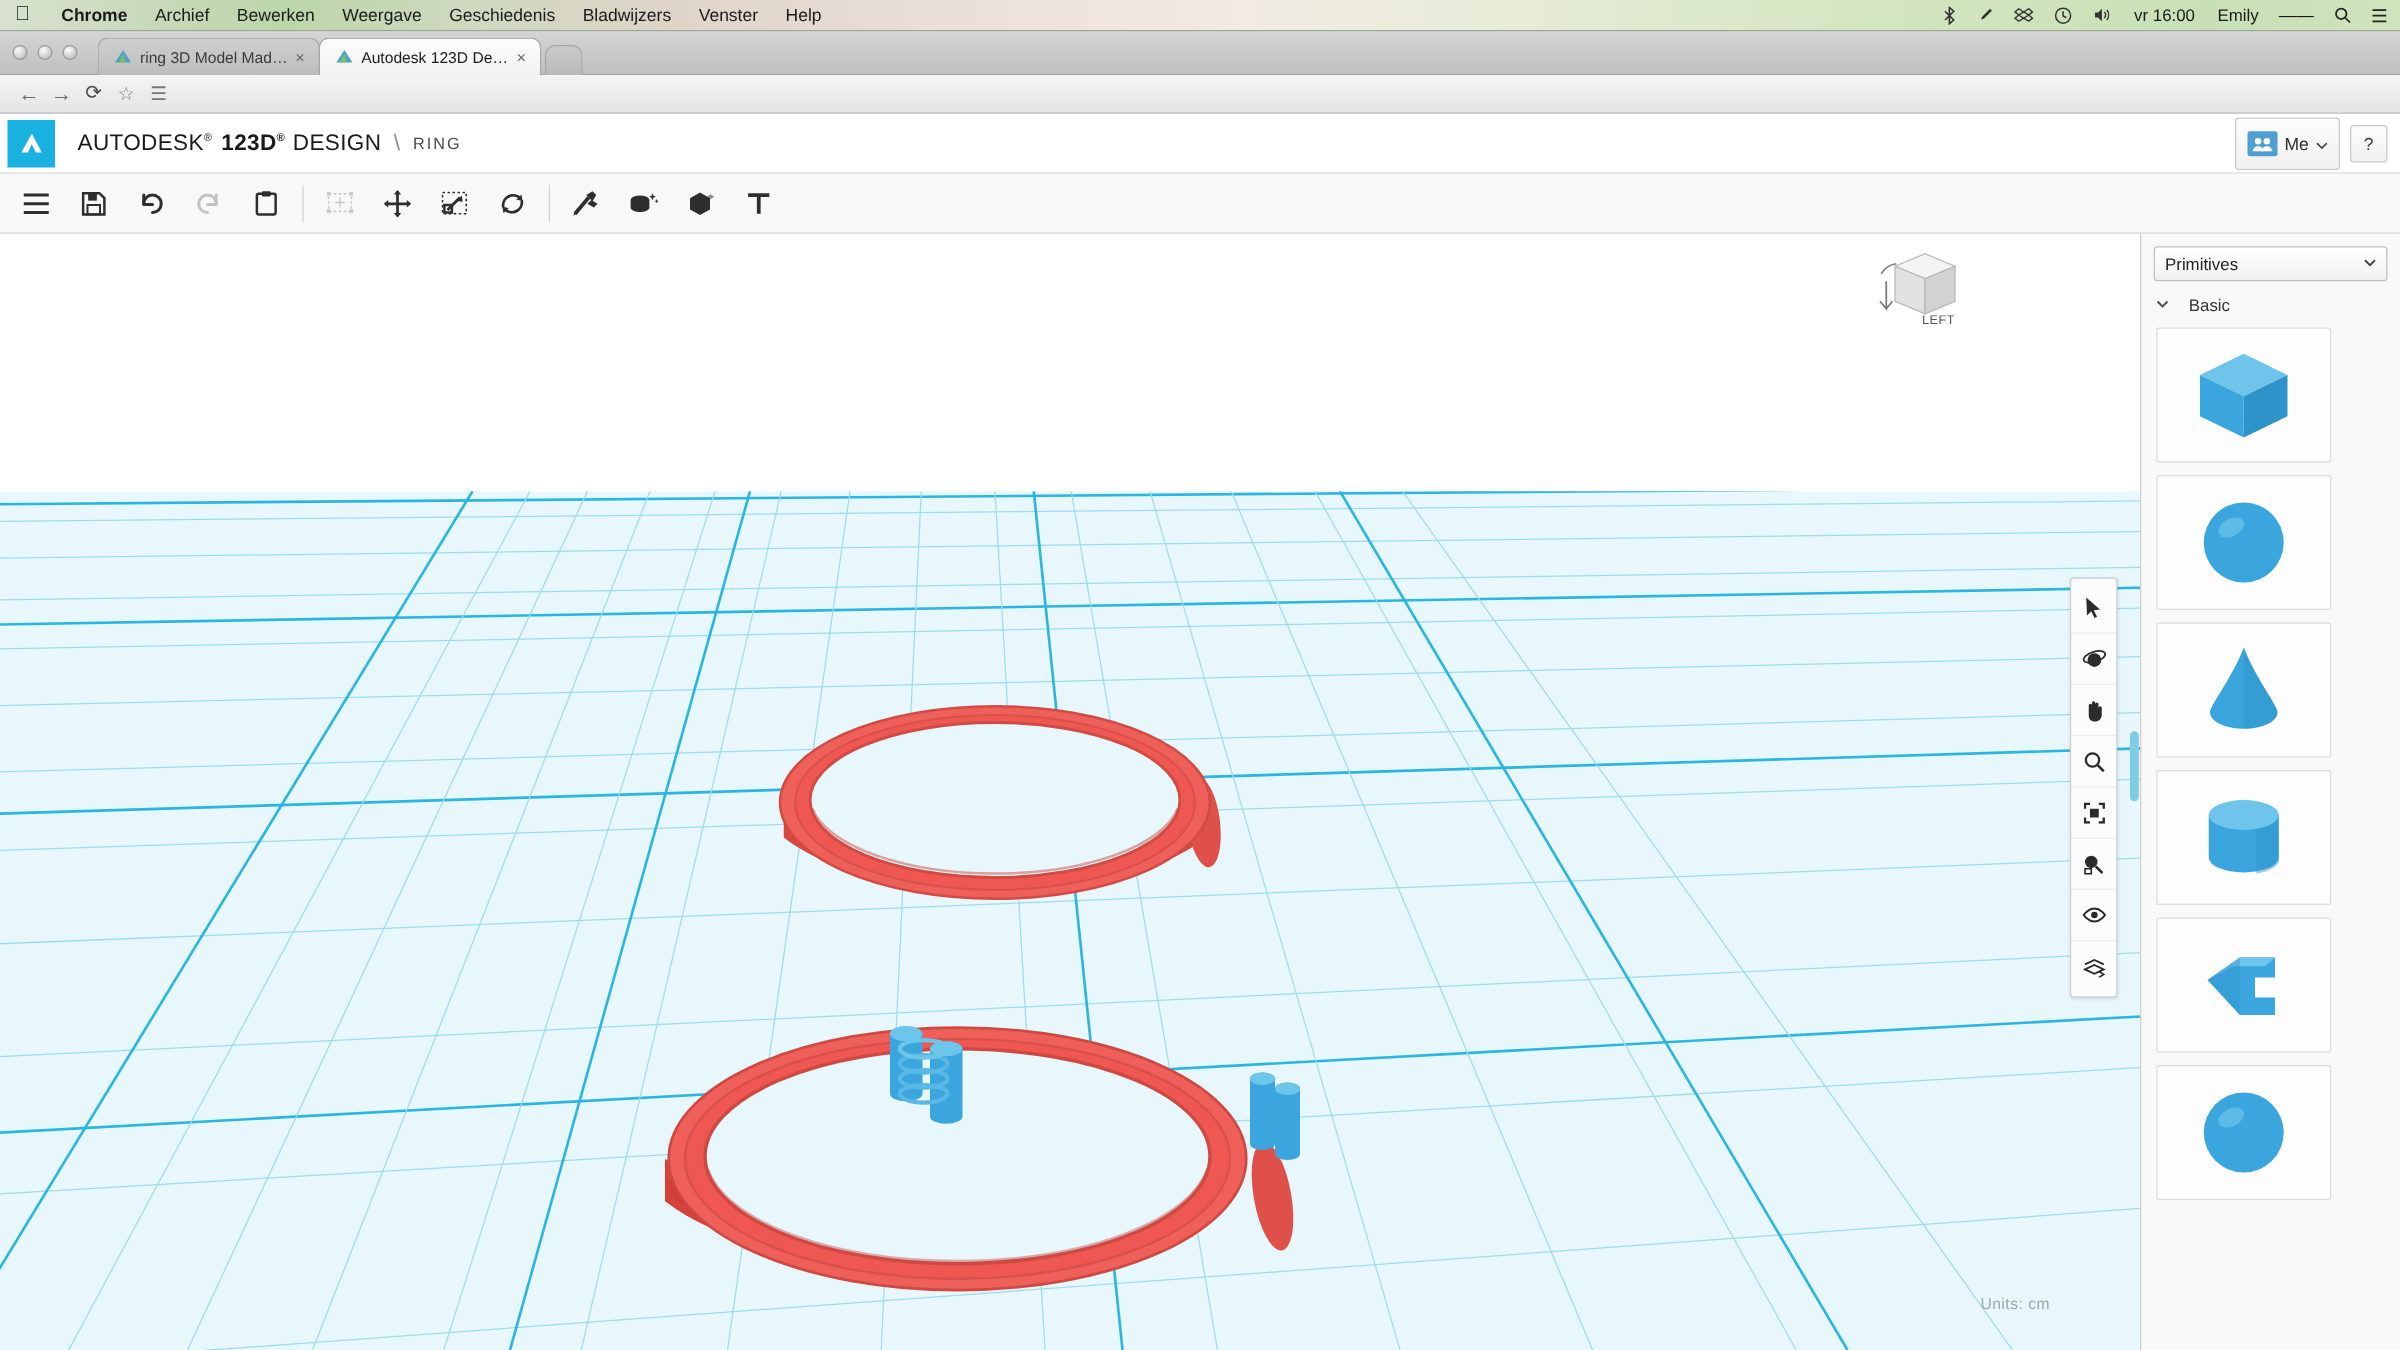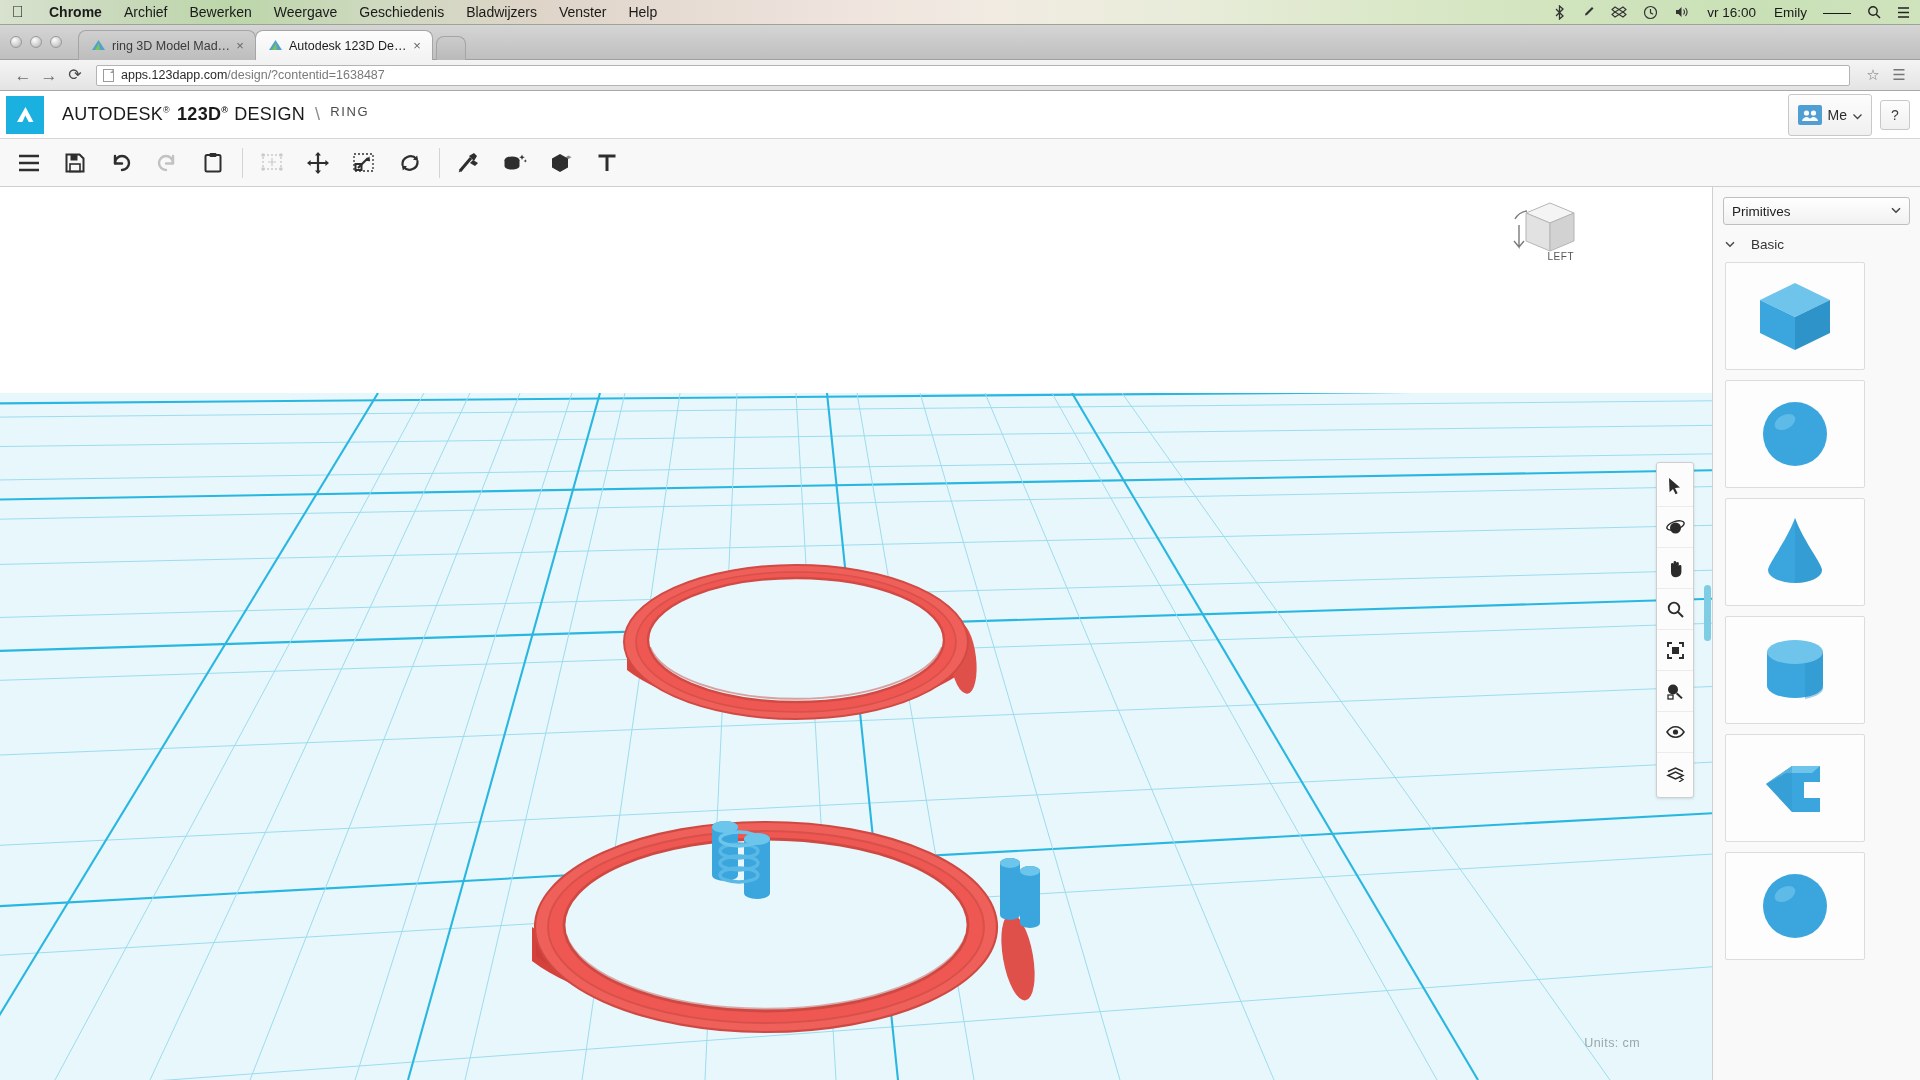--- a/index.html
+++ b/index.html
@@ -112,21 +112,21 @@
     background: #ffffff;
     border-bottom: 1px solid #d6d6d6;
     display: flex; align-items: center;
   }
   .adsk-logo {
     width: 38px; height: 38px; margin-left: 6px;
     background: #1ab1e0; color: #fff;
     display: flex; align-items: center; justify-content: center;
     font-size: 27px; font-weight: bold; line-height: 1;
   }
-  .brand { margin-left: 18px; display: flex; align-items: flex-start; font-size: 18px; letter-spacing: 0.3px; }
+  .brand { margin-left: 18px; display: flex; align-items: center; font-size: 18px; letter-spacing: 0.3px; }
   .brand .b1 { color: #1a1a1a; font-weight: 400; }
   .brand .b1 sup { font-size: 9px; vertical-align: super; }
   .brand .b2 { color: #1a1a1a; font-weight: bold; margin-left: 7px; }
   .brand .b2 sup { font-size: 9px; vertical-align: super; }
   .brand .b3 { color: #1a1a1a; font-weight: normal; margin-left: 6px; }
   .brand .sep { color: #8b8b8b; margin: 0 10px; font-weight: 300; }
   .brand .doc { font-size: 13px; letter-spacing: 1.6px; color: #4a4a4a; }
   .hdr-spacer { flex: 1; }
   .me-btn {
     display: flex; align-items: center; gap: 6px;
@@ -174,21 +174,21 @@
     background: #fefefe; overflow: hidden;
   }
   #grid-svg { position: absolute; inset: 0; }
   #units {
     position: absolute; right: 72px; bottom: 30px;
     font-size: 12.5px; color: #9aa7ad; letter-spacing: 0.4px;
   }
 
   
   #viewcube {
-    position: absolute; top: 2px; right: 126px;
+    position: absolute; top: 2px; right: 136px;
     width: 80px; height: 80px;
   }
   #viewcube .cubelabel {
     position: absolute; bottom: 7px; right: 12px;
     font-size: 10px; color: #555; letter-spacing: 0.5px;
   }
 
   
   #navbar {
     position: absolute; top: 275px; right: 18px;
@@ -333,25 +333,20 @@
       <span class="tclose">×</span>
     </div>
     <div class="newtab"></div>
   </div>
 </div>
 
 <div id="chrome-toolbar">
   <span class="navbtn back">←</span>
   <span class="navbtn">→</span>
   <span class="navbtn reload">⟳</span>
-  <div class="omnibox" title="apps.123dapp.com/design/?contentid=1638487">
-    <span class="pageicon"></span>
-    <span class="urlhost">apps.123dapp.com</span>
-    <span class="urlrest">/design/?contentid=1638487</span>
-  </div>
   <span class="star">☆</span>
   <span class="hamb">☰</span>
 </div>
 
 <div id="app-header">
   <div class="adsk-logo">
     <svg width="26" height="26" viewBox="0 0 26 26">
         <path d="M5 20 L13.5 5 L21.5 20 L16.8 20 L13.3 13.4 L10.4 20 Z" fill="#ffffff"></path>
       </svg>
   </div>

